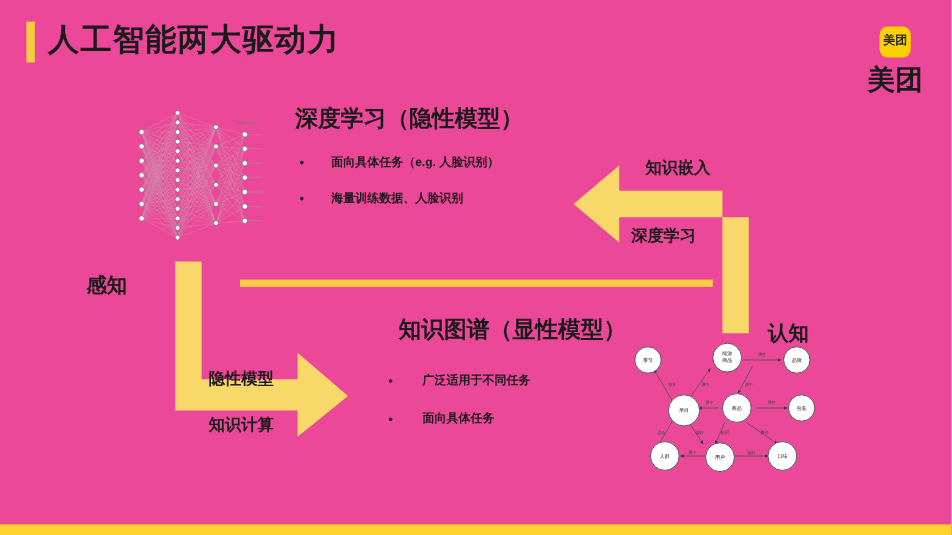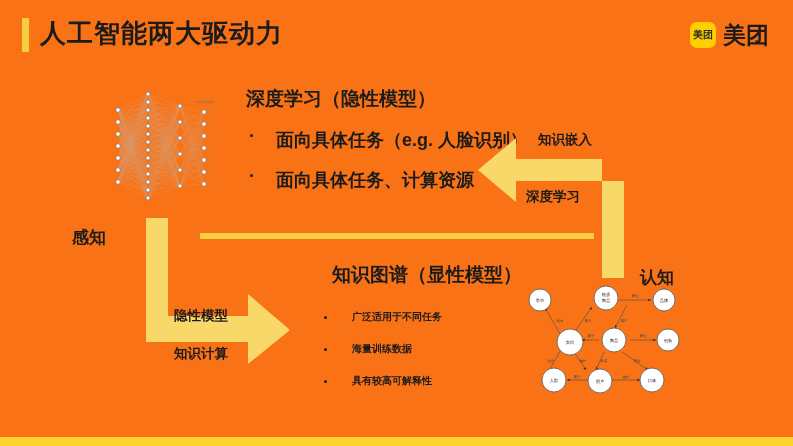--- a/index.html
+++ b/index.html
@@ -3,35 +3,35 @@
 <meta charset="utf-8">
 <style>
   html,body{margin:0;padding:0;}
   body{
     width:793px;height:446px;
     background:#ffffff;
     font-family:"Liberation Sans","DejaVu Sans",sans-serif;
     overflow:hidden;
     position:relative;
   }
-  .slide{position:absolute;inset:0;background:#f97316;}
+  .slide{position:absolute;inset:0;background:#ec4899;}
 
   
   .title-accent{
     position:absolute;left:22px;top:18px;
     width:7px;height:34px;background:#F5CE3E;
   }
   .page-title{
     position:absolute;left:40px;top:16px;
     font-size:26px;font-weight:bold;color:#1b1b1b;
     letter-spacing:1px;white-space:nowrap;
   }
   .brand{
     position:absolute;right:24px;top:22px;
-    display:flex;align-items:center;gap:7px;
+    display:flex;align-items:center;gap:7px;flex-direction:column;
   }
   .brand-mark{
     width:26px;height:26px;border-radius:7px;background:#FFD000;
     display:flex;align-items:center;justify-content:center;
     font-size:10px;font-weight:bold;color:#2b2b2b;line-height:1;
   }
   .brand-name{font-size:23px;font-weight:bold;color:#1b1b1b;line-height:1;}
 
   
   .footer-bar{
@@ -55,21 +55,21 @@
   .dl-head{
     position:absolute;left:246px;top:86px;
     font-size:19px;font-weight:bold;color:#1b1b1b;white-space:nowrap;
   }
   .dl-list{
     position:absolute;left:248px;top:128px;width:260px;
     margin:0;padding:0;list-style:none;
   }
   .dl-list li{
     position:relative;padding-left:28px;margin-bottom:16px;
-    font-size:18px;font-weight:bold;color:#1b1b1b;white-space:nowrap;
+    font-size:10px;font-weight:bold;color:#1b1b1b;white-space:nowrap;
   }
   .dl-list li::before{
     content:"";position:absolute;left:2px;top:6px;
     width:3px;height:3px;background:#1b1b1b;border-radius:50%;
   }
 
   
   .kg-head{
     position:absolute;left:332px;top:262px;
     font-size:19px;font-weight:bold;color:#1b1b1b;white-space:nowrap;
@@ -401,21 +401,21 @@
           <circle cx="100" cy="88" r="2.2"></circle>
           <circle cx="100" cy="100" r="2.2"></circle>
       </g>
       <text x="92" y="19" font-size="3.6" fill="#777" font-family="'Liberation Sans',sans-serif">output layer</text>
     </svg>
   </div>
 
   <div class="dl-head">深度学习（隐性模型）</div>
   <ul class="dl-list">
     <li>面向具体任务（e.g. 人脸识别）</li>
-    <li>面向具体任务、计算资源</li>
+    <li>海量训练数据、人脸识别</li>
   </ul>
 
   <div class="divider"></div>
 
   <div class="side-label label-perception">感知</div>
   <div class="side-label label-cognition">认知</div>
 
   <svg class="arrow-svg arrow-left-wrap" width="160" height="150" viewBox="0 0 160 150">
     <path d="M8,8 L30,8 L30,110 L110,110 L110,88 L152,124 L110,158 L110,136 L8,136 Z" transform="translate(0,-12)" fill="#F9D86A"></path>
   </svg>
@@ -425,22 +425,21 @@
   <svg class="arrow-svg arrow-right-wrap" width="170" height="150" viewBox="0 0 170 150">
     <path d="M8,42 L46,8 L46,30 L142,30 L142,148 L164,148 L164,30 L164,8 L46,8 L46,30 L46,52 L8,42 Z" fill="none"></path>
     <path d="M8,42 L46,10 L46,31 L132,31 L132,150 L154,150 L154,53 L46,53 L46,74 Z" fill="#F9D86A"></path>
   </svg>
   <div class="arrow-label lbl-embed">知识嵌入</div>
   <div class="arrow-label lbl-reason">深度学习</div>
 
   <div class="kg-head">知识图谱（显性模型）</div>
   <ul class="kg-list">
     <li>广泛适用于不同任务</li>
-    <li>海量训练数据</li>
-    <li>具有较高可解释性</li>
+    <li>面向具体任务</li>
   </ul>
 
   <div class="kg-fig">
     <svg width="172" height="118" viewBox="0 0 172 118">
       <defs>
         <marker id="ah" markerWidth="5" markerHeight="5" refX="4" refY="2" orient="auto">
           <path d="M0,0 L4,2 L0,4 z" fill="#333"></path>
         </marker>
       </defs>
       <g stroke="#555" stroke-width="0.7" fill="none" marker-end="url(#ah)">

